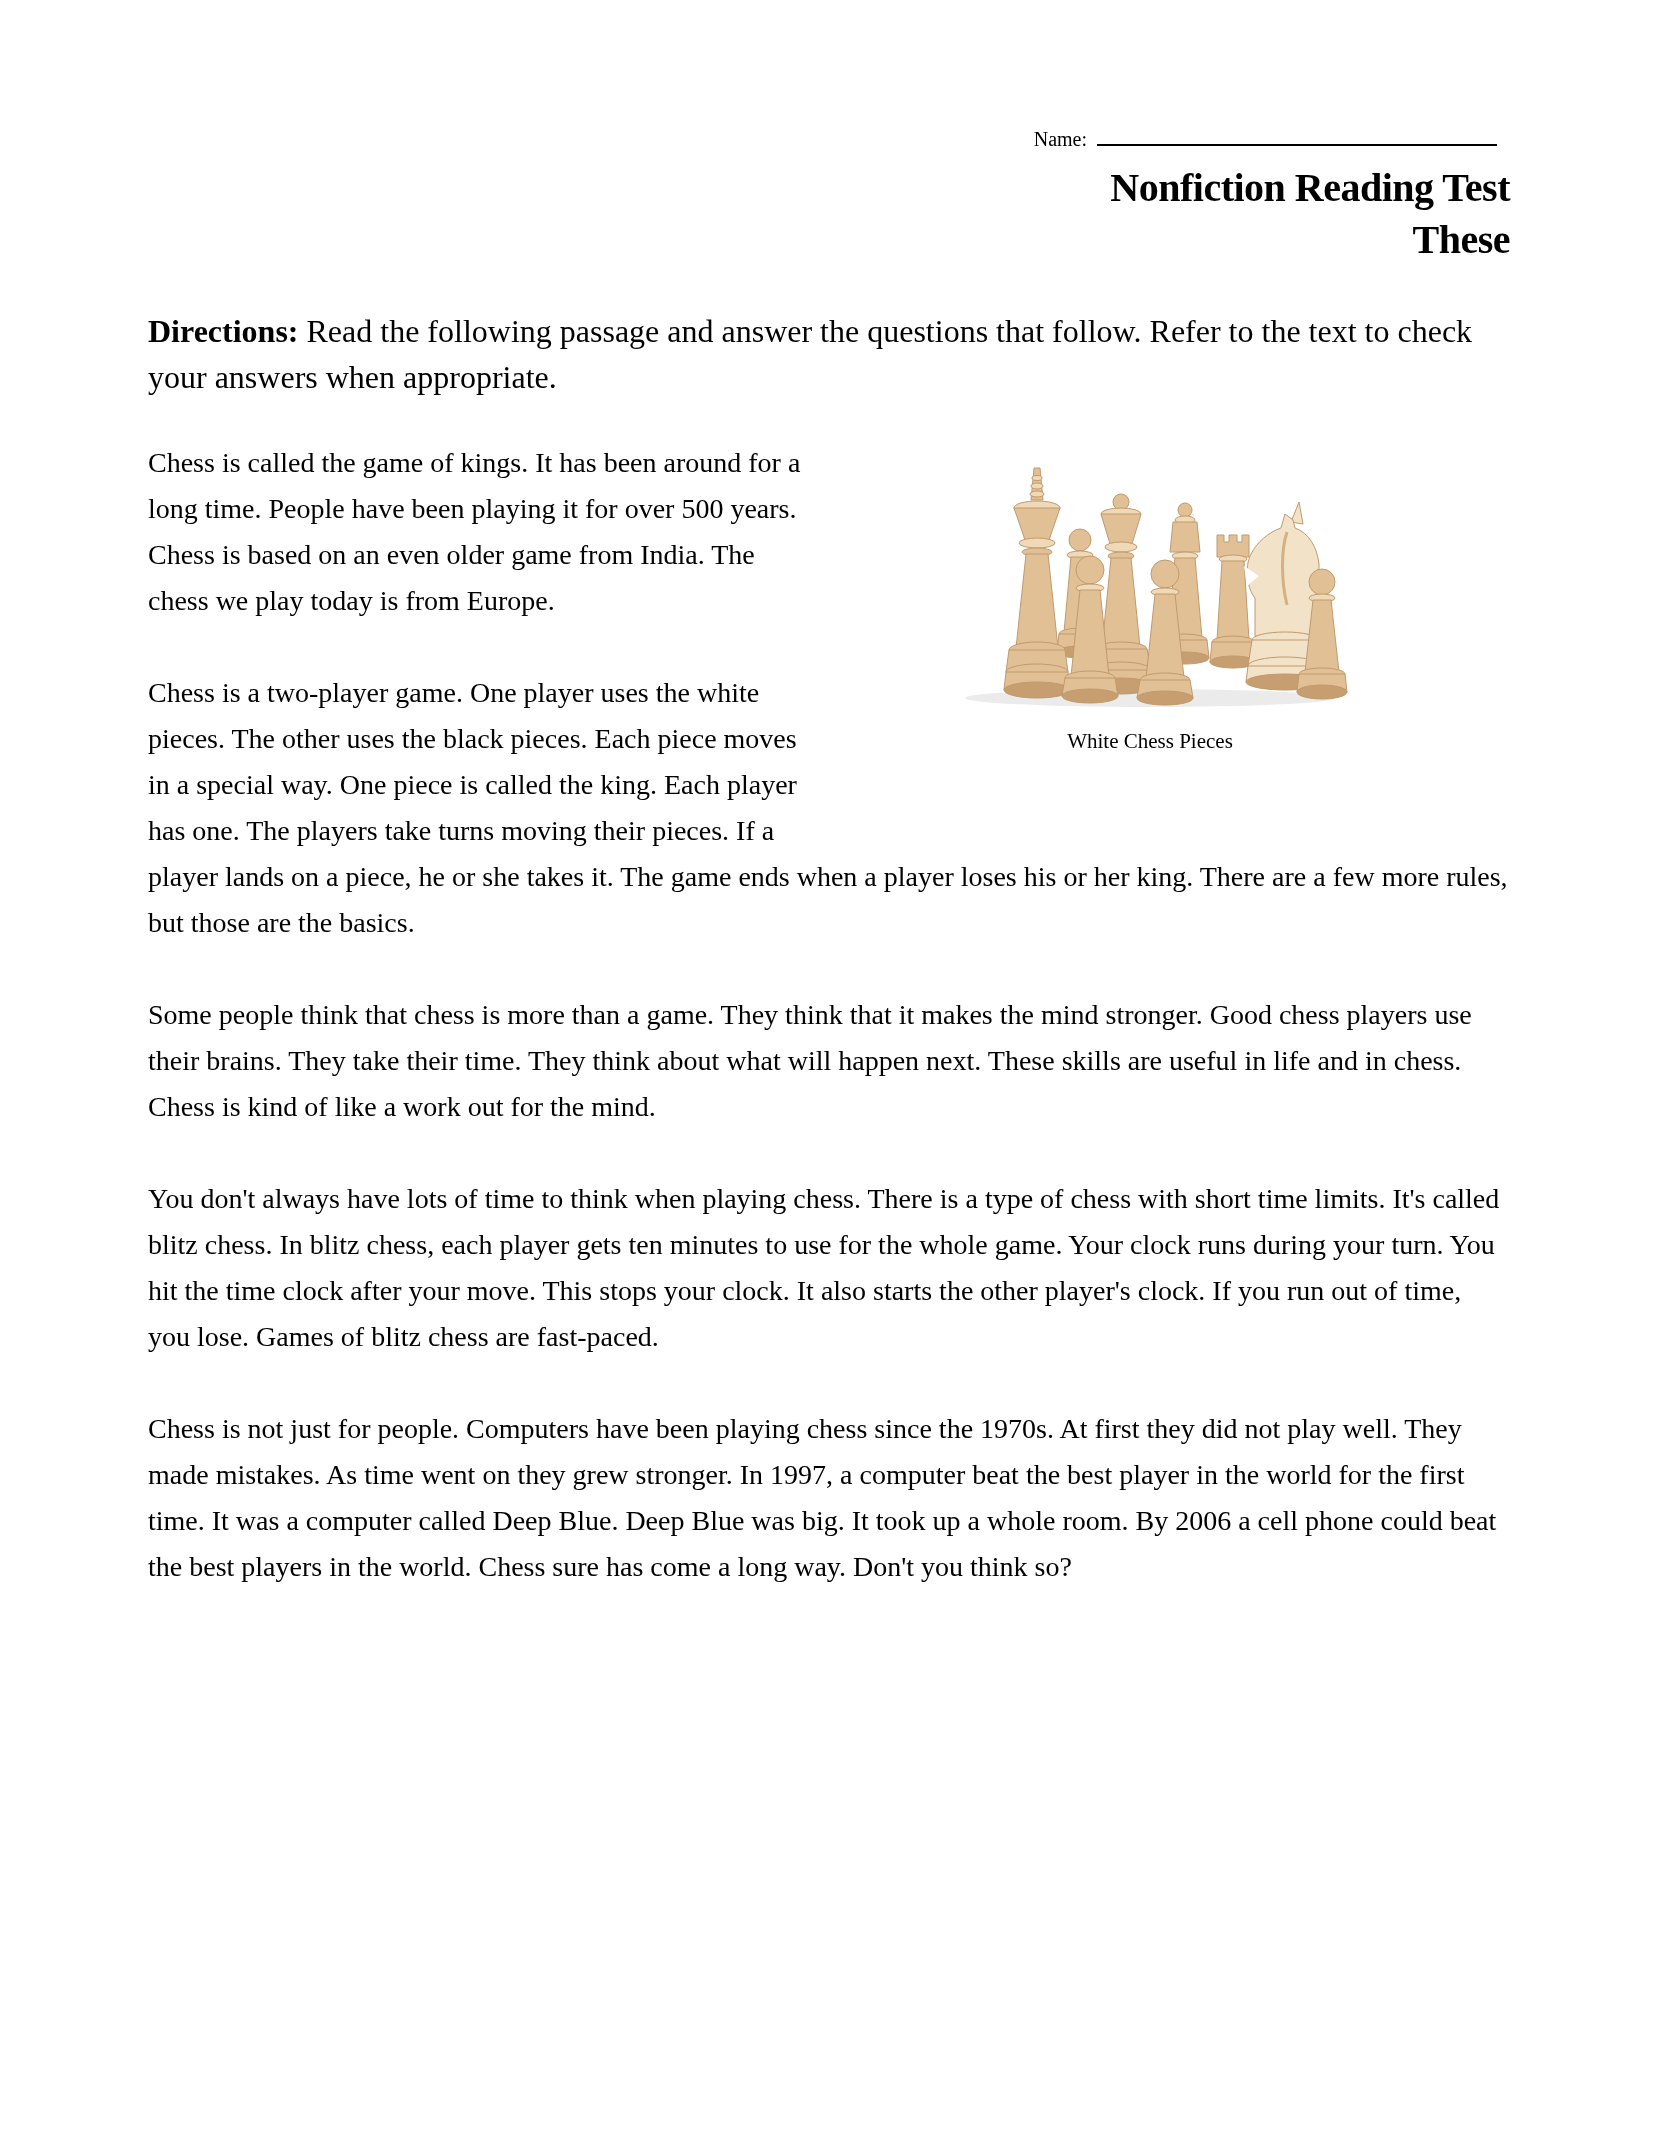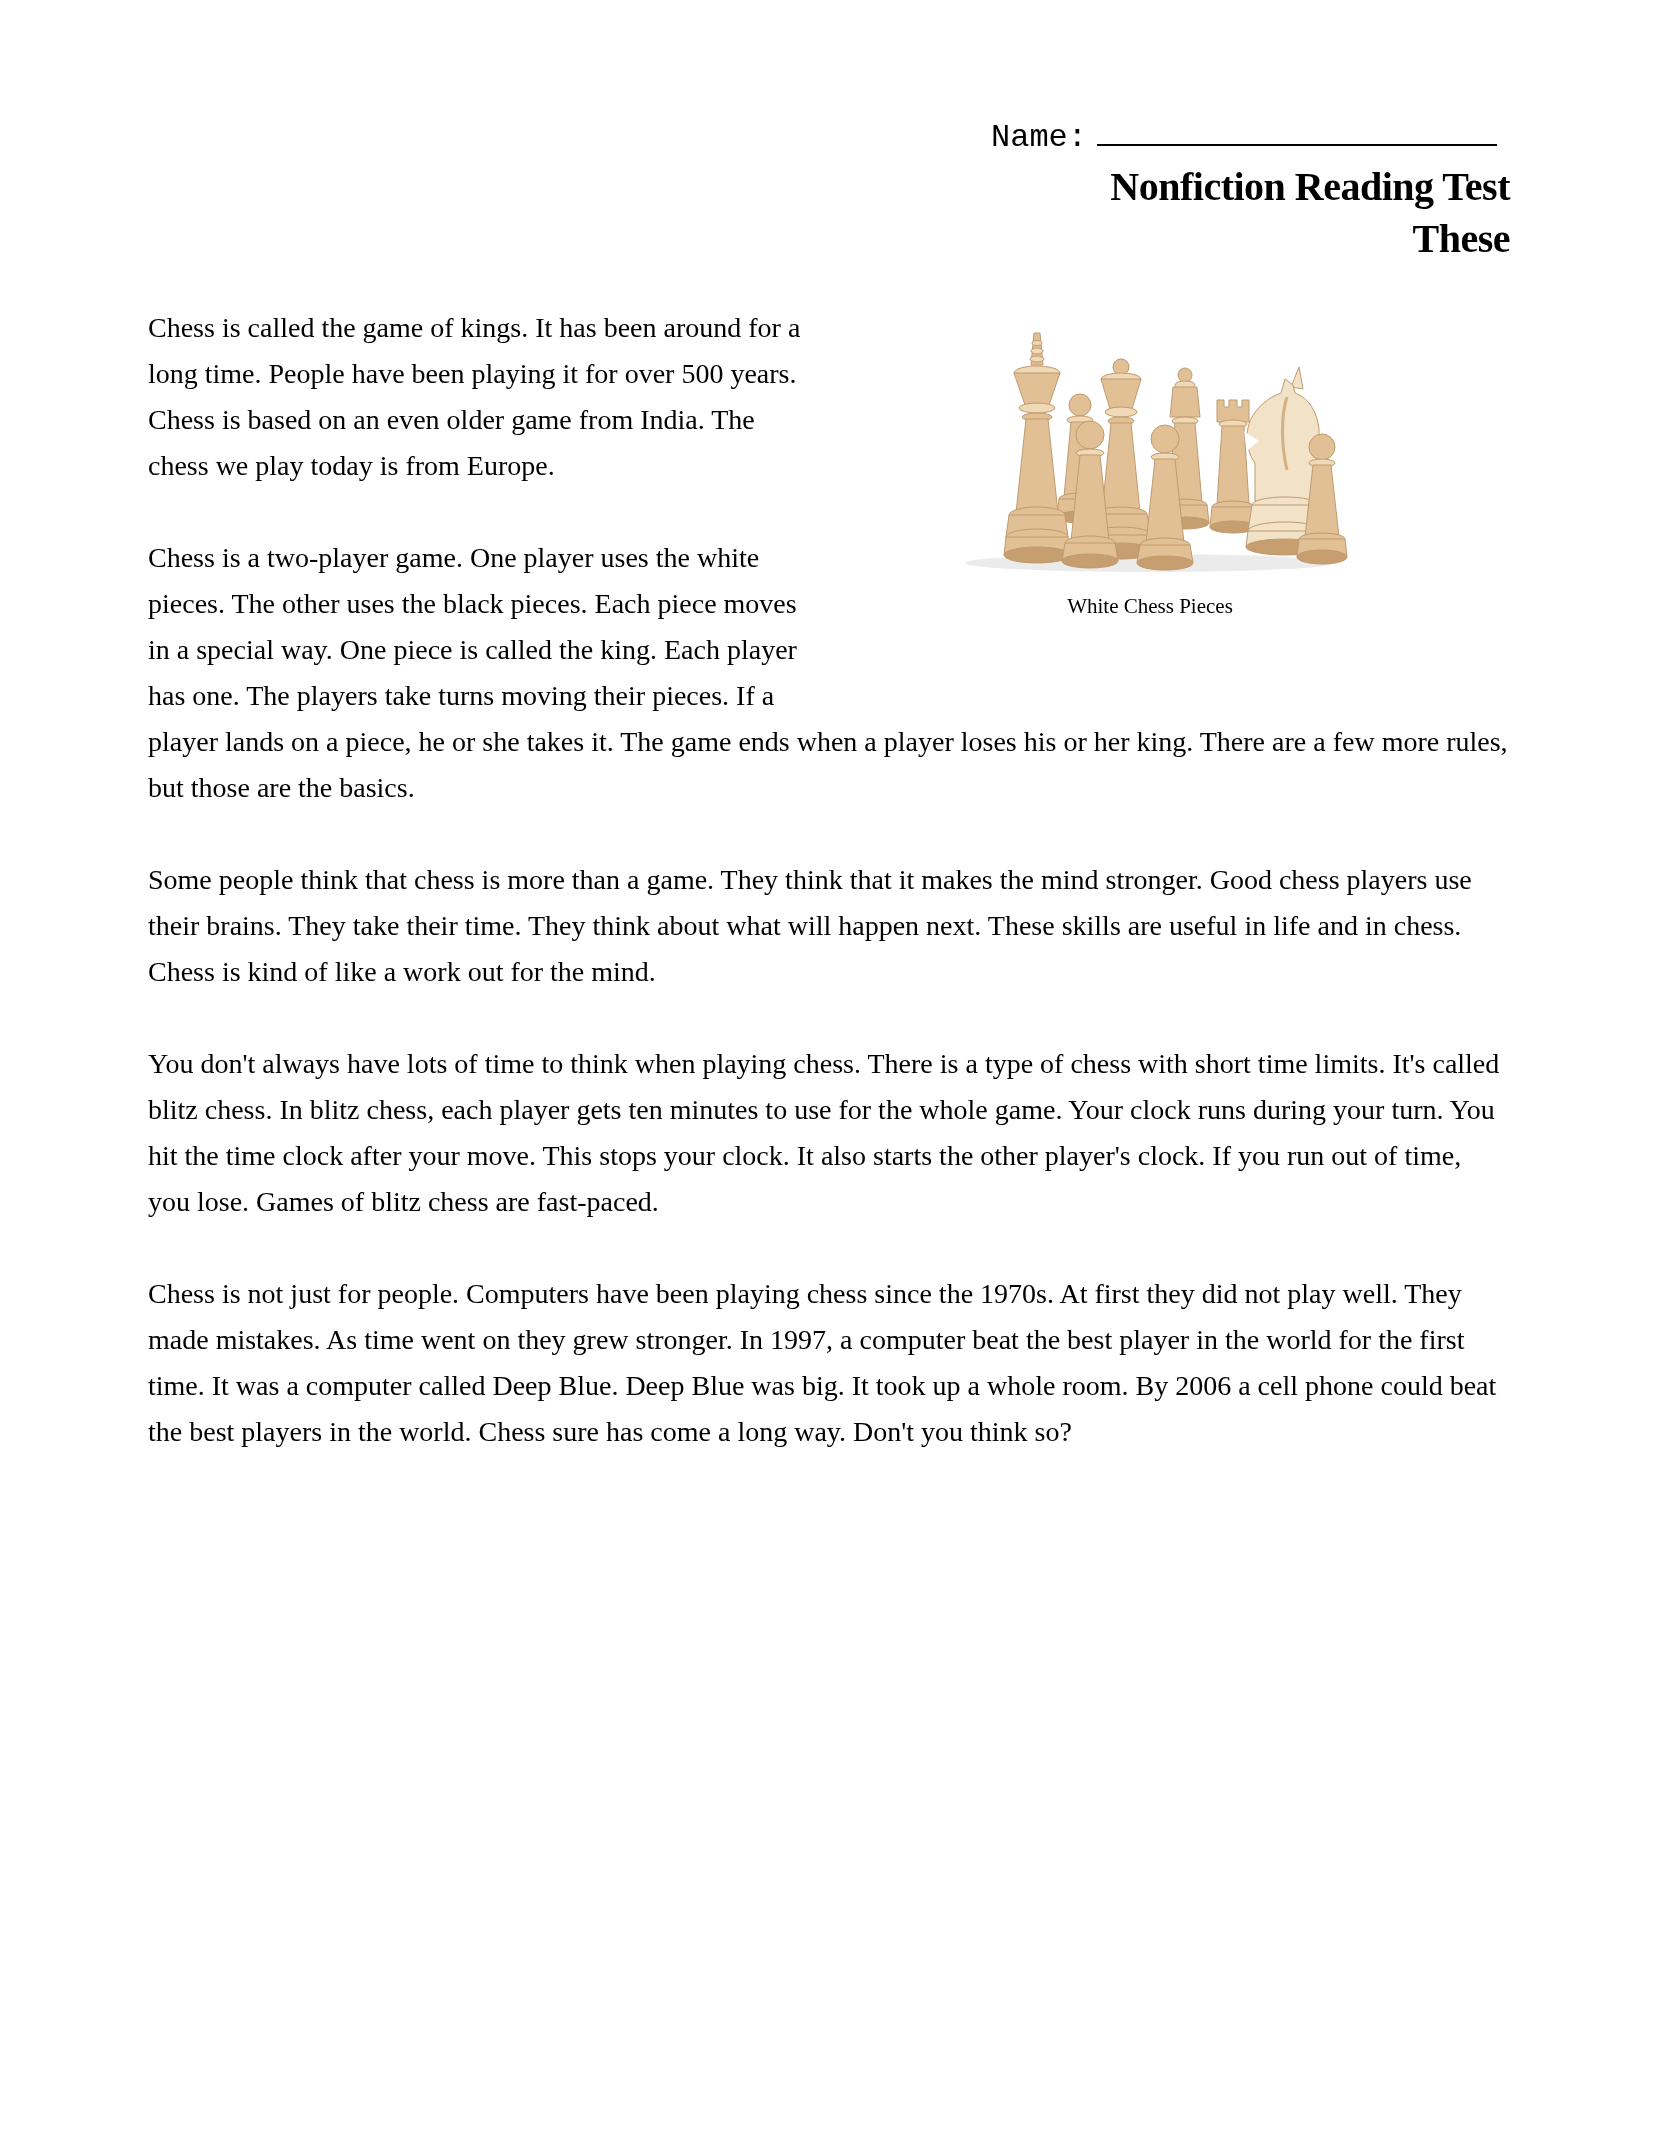--- a/index.html
+++ b/index.html
@@ -16,21 +16,21 @@
     padding: 0 148px;
   }
   
   .name-row {
     margin-top: 118px;
     display: flex;
     justify-content: flex-end;
     align-items: baseline;
     margin-right: 13px;
   }
-  .name-label { font-size: 32px; line-height: 34px; font-family: Liberation Mono, monospace; }
+  .name-label { font-size: 20px; line-height: 34px; }
   .name-line {
     display: inline-block;
     width: 400px;
     margin-left: 10px;
     border-bottom: 2px solid #000;
     height: 26px;
   }
   
   .title-block { margin-top: 6px; }
   .title-line {
@@ -79,20 +79,21 @@
   <div class="name-row">
     <span class="name-label">Name:</span>
     <span class="name-line"></span>
   </div>
 
   <div class="title-block">
     <span class="title-line">Nonfiction Reading Test</span>
     <span class="title-line">These</span>
   </div>
 
+  <p class="directions"><strong>Directions:</strong><span> Read the following passage and answer the questions that follow. Refer to the text to check your answers when appropriate.</span></p>
 
   <div class="article">
 
     <figure class="chess-figure">
       <div class="figure-inner">
         <svg width="400" height="272" viewBox="0 0 400 272" xmlns="http://www.w3.org/2000/svg">
           <ellipse cx="200" cy="258" rx="185" ry="9" fill="#ebebeb"></ellipse>
           <g stroke="#c09a6e" stroke-width="1">
 
             <g transform="translate(130,0)" fill="#e2c096">

